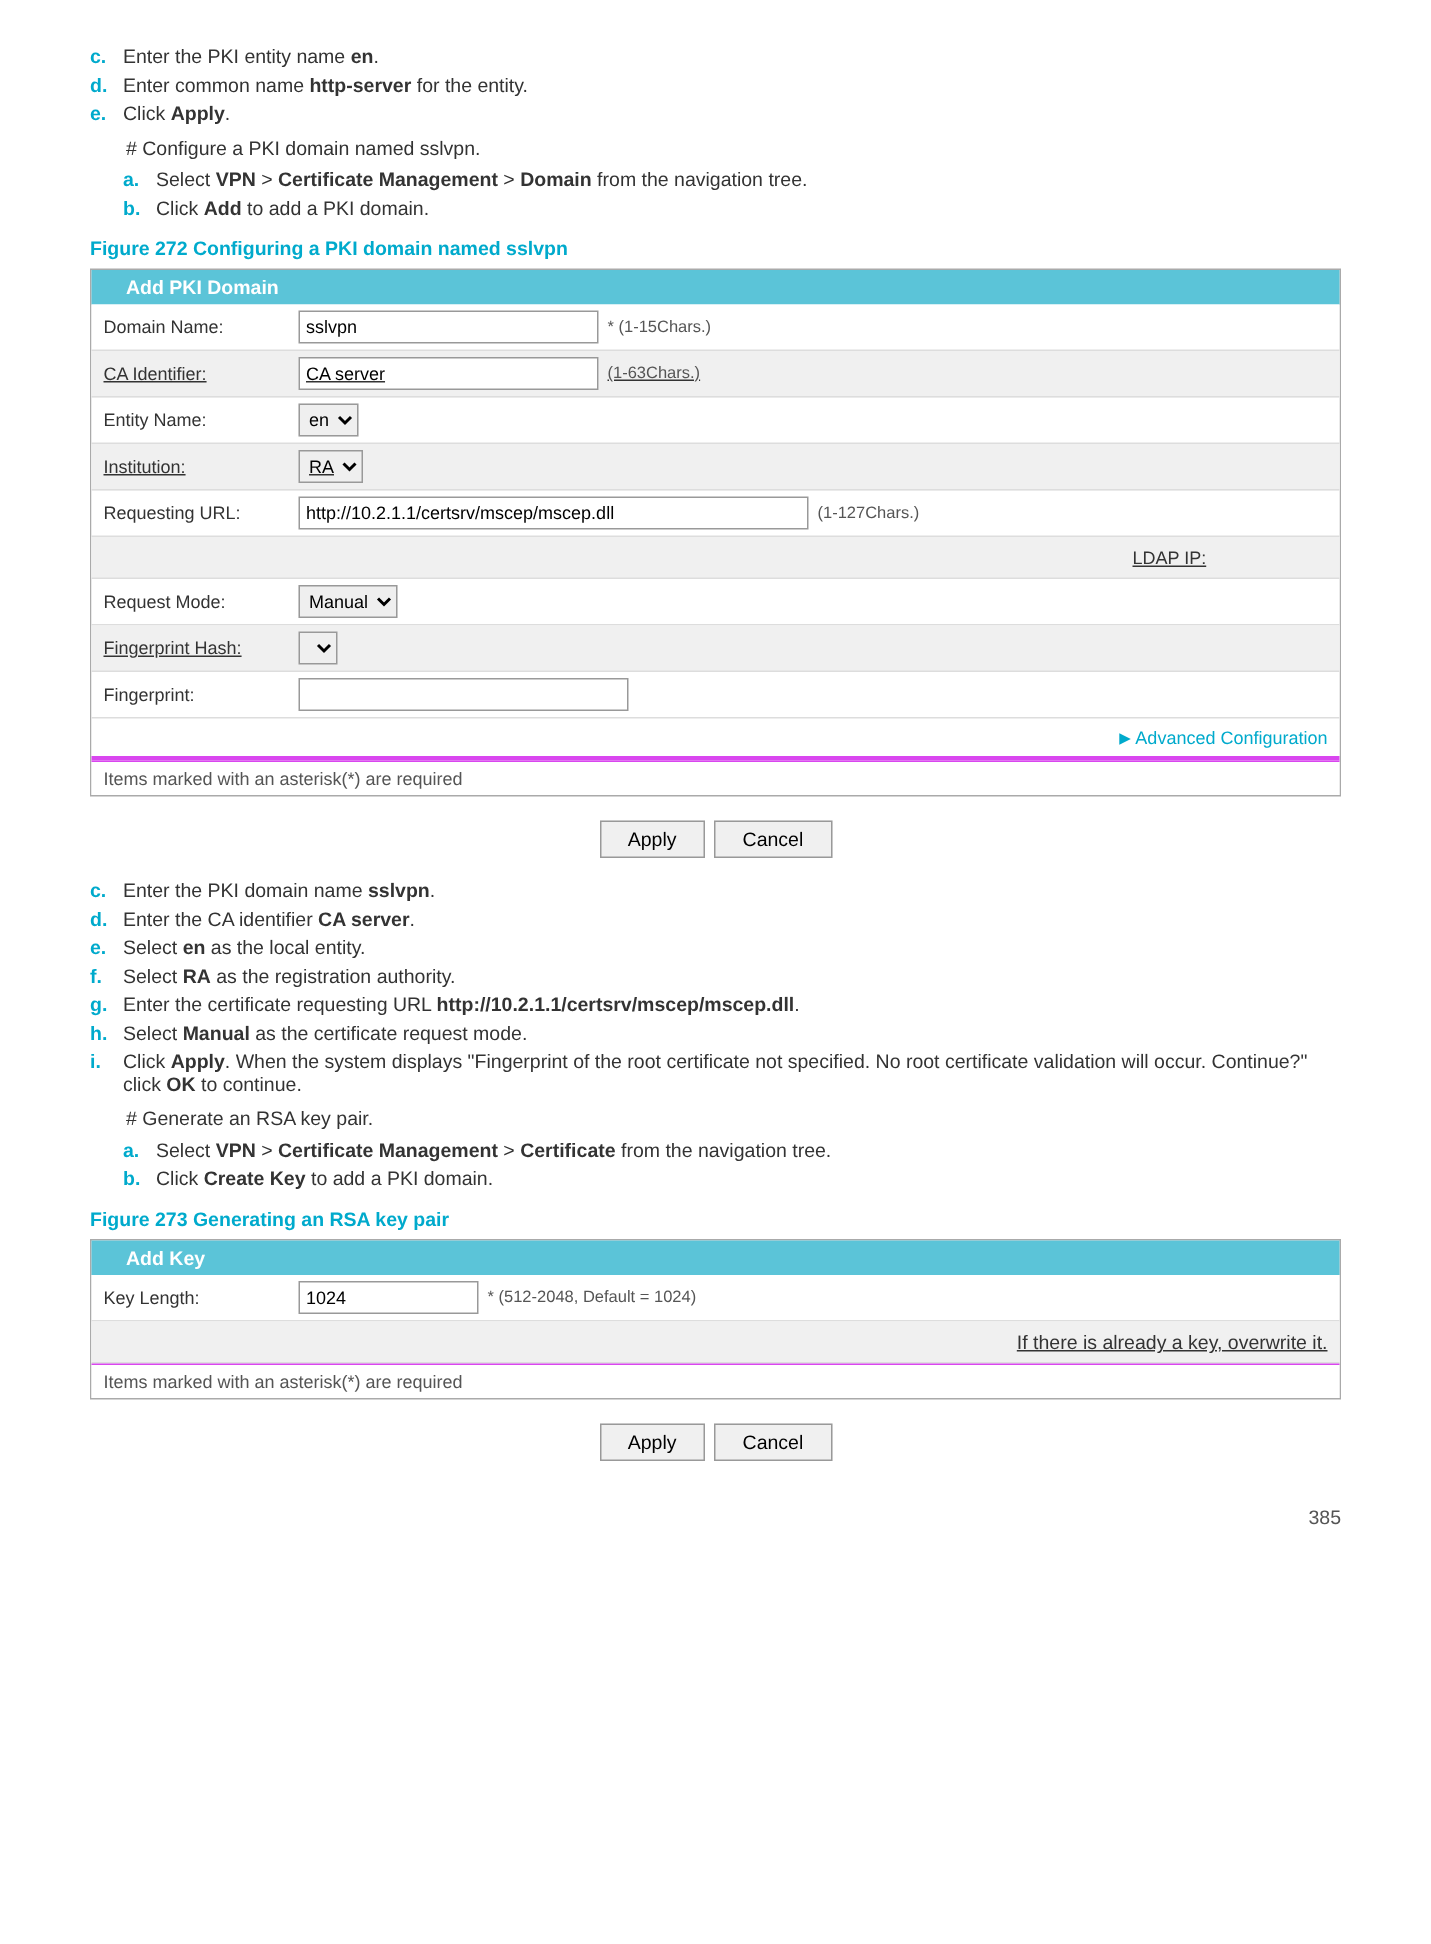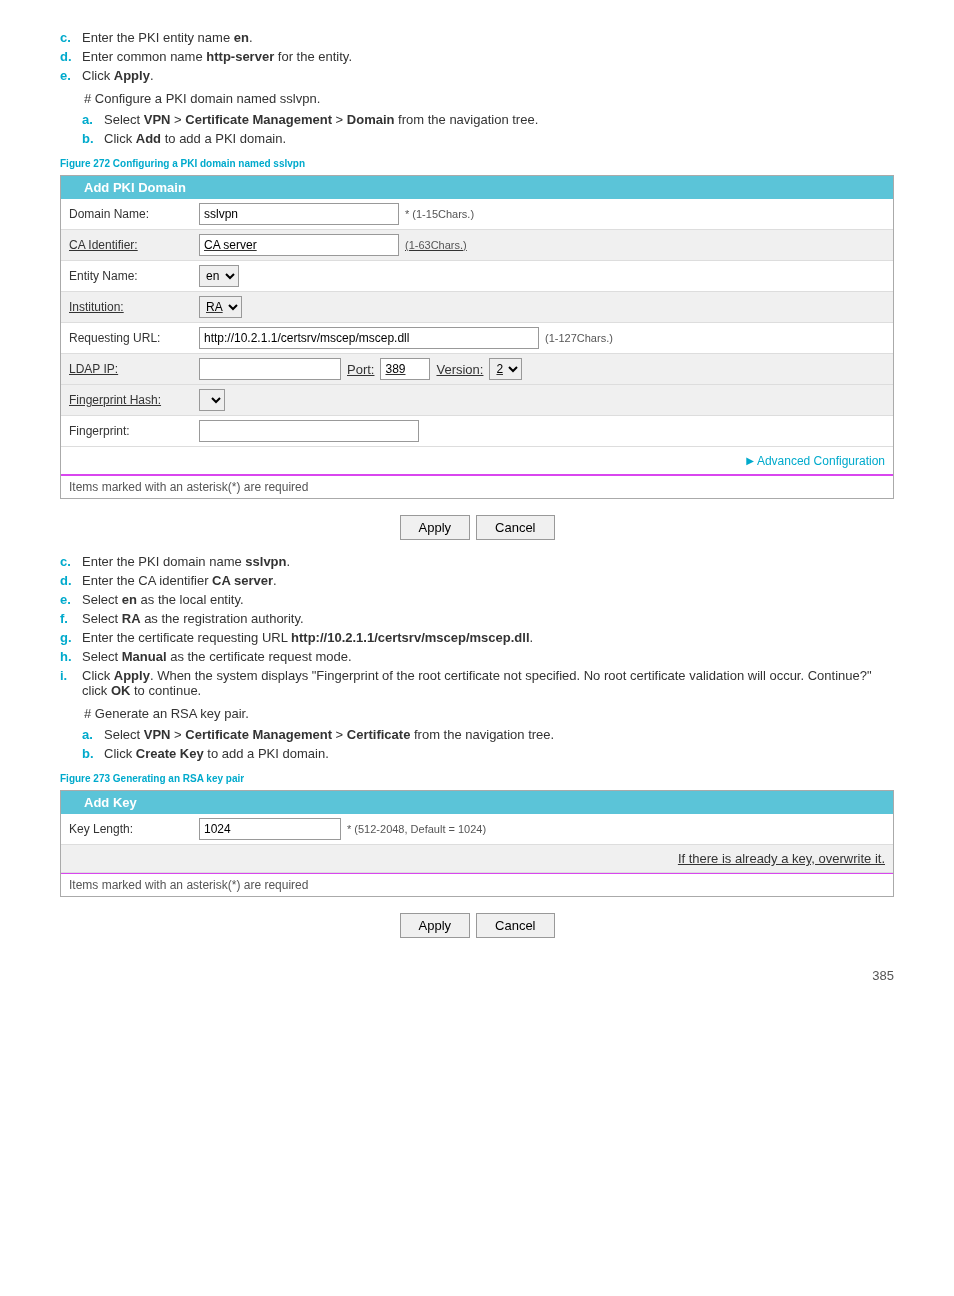--- a/index.html
+++ b/index.html
@@ -33,21 +33,21 @@
     .bold { font-weight: bold; }
     .hash-note {
       margin: 6px 0 6px 24px;
       color: #333;
     }
 
     .figure-title {
       color: #00aacc;
       font-weight: bold;
       margin: 12px 0 6px 0;
-      font-size: 10px;
+      font-size: 13px;
     }
 
     
     .panel {
       border: 1px solid #aaa;
       margin-bottom: 16px;
       width: 100%;
     }
     .panel-header {
       background: #5bc4d8;
@@ -86,21 +86,21 @@
       flex: 1;
       gap: 6px;
     }
     .form-input {
       border: 1px solid #999;
       padding: 2px 4px;
       font-size: 12px;
       height: 22px;
     }
     .form-input.wide { width: 200px; }
-    .form-input.medium { width: 142px; }
+    .form-input.medium { width: 120px; }
     .form-input.xsmall { width: 50px; }
     .form-hint {
       font-size: 11px;
       color: #555;
     }
     .form-select {
       border: 1px solid #999;
       padding: 2px 2px;
       font-size: 12px;
       height: 22px;
@@ -230,50 +230,49 @@
     <div class="form-row">
       <div class="form-label">Requesting URL:</div>
       <div class="form-control-area">
         <input class="form-input" type="text" value="http://10.2.1.1/certsrv/mscep/mscep.dll" style="width: 340px;">
         <span class="form-hint">(1-127Chars.)</span>
       </div>
     </div>
 
     <div class="form-row alt-bg">
       <div class="form-label">LDAP IP:</div>
-      <div class="form-control-area">
-        <input class="form-input medium" type="text" value="" style="">
-        <span>Port:</span>
-        <input class="form-input xsmall" type="text" value="389" style="">
-        <span>Version:</span>
+    </div>
+
+    <div class="form-row">
+      <div class="form-label">Request Mode:</div>
+      <div class="form-control-area">
         <select class="form-select">
-          <option>2</option>
-          <option>3</option>
+          <option>Manual</option>
+          <option>Auto</option>
         </select>
       </div>
     </div>
-
 
     <div class="form-row alt-bg">
       <div class="form-label">Fingerprint Hash:</div>
       <div class="form-control-area">
         <select class="form-select">
           <option></option>
         </select>
       </div>
     </div>
 
     <div class="form-row">
       <div class="form-label">Fingerprint:</div>
       <div class="form-control-area">
         <input class="form-input" type="text" value="" style="width: 220px;">
       </div>
     </div>
 
-    <div class="form-row" style="border-bottom: 1px solid #d946ef;">
+    <div class="form-row" style="border-bottom: 3px solid #d946ef;">
       <span class="advanced-link">Advanced Configuration</span>
     </div>
 
     <div class="asterisk-note">Items marked with an asterisk(*) are required</div>
 
   </div>
 </div>
 
 <div class="button-row">
   <button class="btn">Apply</button>

